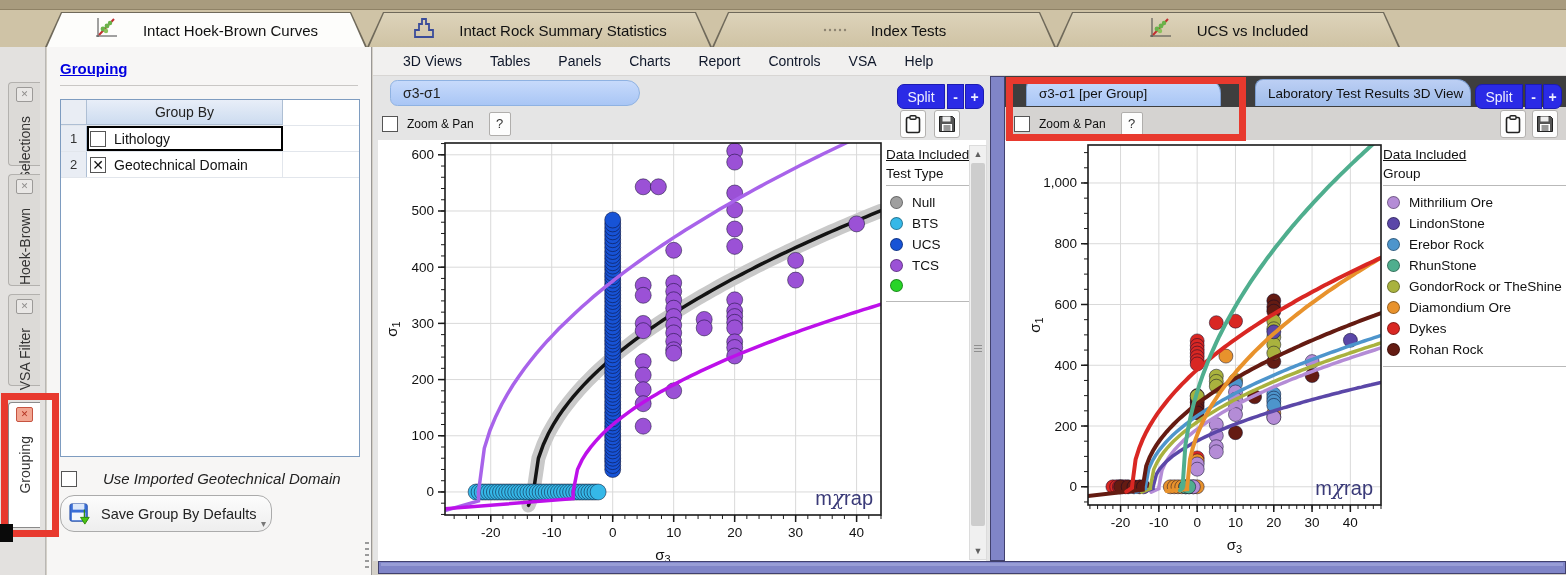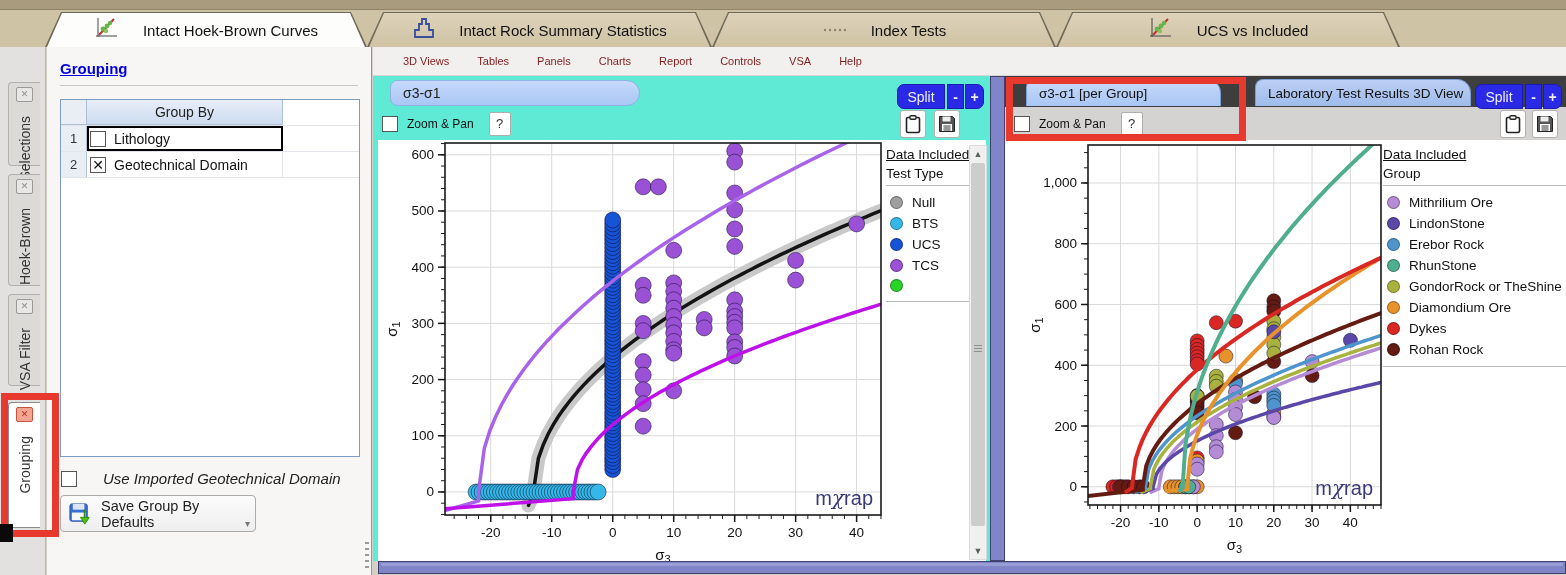--- a/index.html
+++ b/index.html
@@ -37,33 +37,33 @@
   .gt-corner { width:26px; background:#e9edf4; border-right:1px solid #aebfd4; border-bottom:1px solid #aebfd4; }
   .gt-head { width:196px; background:linear-gradient(#e8eef8,#cddcf0); border-right:1px solid #aebfd4; border-bottom:1px solid #aebfd4;
              font-size:14px; color:#222; display:flex; align-items:center; justify-content:center; }
   .gt-num { width:26px; background:#e9edf4; border-right:1px solid #aebfd4; font-size:13px; color:#333; display:flex; align-items:center; justify-content:center; }
   .gt-cell { width:196px; display:flex; align-items:center; gap:8px; padding-left:3px; font-size:14px; color:#111; border-right:1px solid #e2e6ec; }
   .gt-cell.selected { outline:2px solid #000; outline-offset:-2px; }
   .cbx { width:16px; height:16px; border:1px solid #555; background:#fff; flex:0 0 auto; position:relative; }
   .cbx.checked::after { content:"✕"; position:absolute; inset:0; font-size:14px; font-weight:bold; color:#111; text-align:center; line-height:15px; }
   .imported-row { position:absolute; left:14px; top:423px; display:flex; align-items:center; gap:26px; }
   .imported-label { font-size:15px; font-style:italic; color:#222; }
-  .save-btn { position:absolute; left:13px; top:448px; width:196px; height:37px; background:linear-gradient(#fcfcfc,#eeeeee);
-              border:1px solid #ababab; border-radius:4px; display:flex; align-items:center; gap:6px; padding-left:6px; }
+  .save-btn { position:absolute; left:13px; top:448px; width:212px; height:37px; background:linear-gradient(#fcfcfc,#eeeeee);
+              border:1px solid #ababab; border-radius:14px; display:flex; align-items:center; gap:6px; padding-left:6px; }
   .save-btn-label { font-size:14.5px; color:#222; }
   .save-drop { position:absolute; right:5px; bottom:2px; font-size:10px; color:#777; }
   .grip-dots { position:absolute; left:318px; top:495px; width:4px; height:26px;
                background:repeating-linear-gradient(#9a9a9a 0 2px, transparent 2px 6px); }
 
   
   .menubar { position:absolute; left:373px; top:47px; width:1193px; height:29px; background:#f1f0ef; border-bottom:1px solid #d8d6d4; display:flex; align-items:center; padding-left:16px; gap:0; }
-  .menu-item { font-size:11px; color:#7f1d1d; padding:4px 14px; }
+  .menu-item { font-size:14px; color:#0f172a; padding:4px 14px; }
 
   
-  .mid-panel { position:absolute; left:373px; top:76px; width:617px; height:485px; background:#5eead4; }
+  .mid-panel { position:absolute; left:373px; top:76px; width:617px; height:485px; background:#e5e5e5; }
   .chart-tab-blue { position:absolute; left:17px; top:4px; width:250px; height:26px; border-radius:9px 16px 16px 9px;
                     background:linear-gradient(#c7dafb,#a9c6f5); border:1px solid #8fb2e2; font-size:14px; color:#222;
                     display:flex; align-items:center; padding-left:12px; }
   .split-group { position:absolute; top:8px; display:flex; }
   .btn-blue { background:#2a2ae6; border:1px solid #1b1bb2; color:#eef; font-size:14px; display:flex; align-items:center; justify-content:center; }
   .btn-split { width:48px; height:25px; border-radius:7px 0 0 7px; }
   .btn-minus { width:17px; height:25px; font-weight:bold; }
   .btn-plus  { width:19px; height:25px; border-radius:0 7px 7px 0; font-weight:bold; }
   .zoompan-row { position:absolute; left:9px; top:36px; display:flex; align-items:center; gap:9px; }
   .zoompan-label { font-size:12px; color:#111; }

